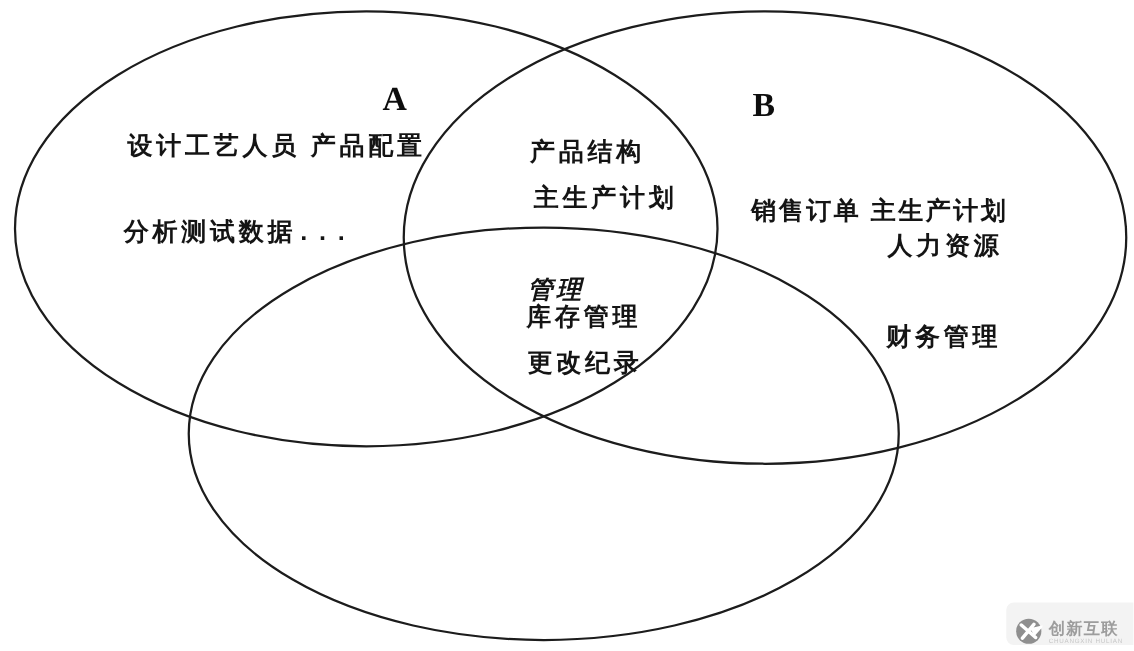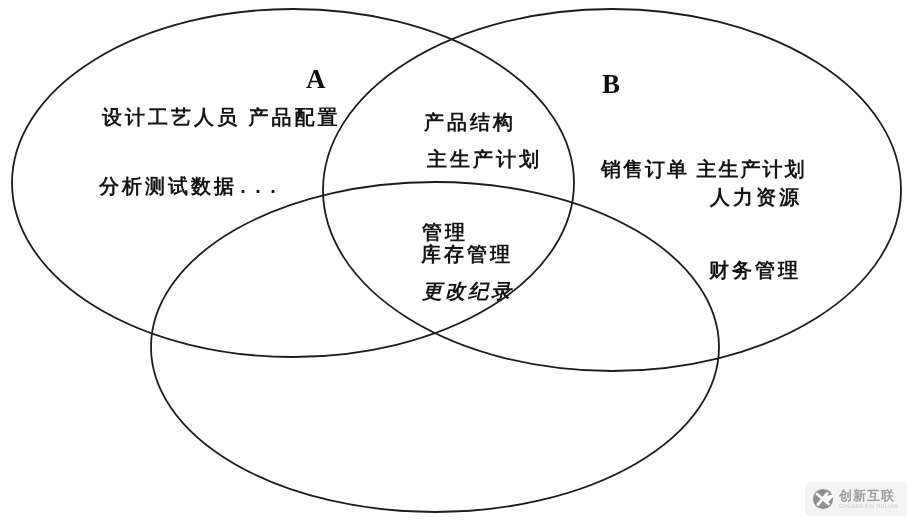--- a/index.html
+++ b/index.html
@@ -46,21 +46,21 @@
   .ls2 { letter-spacing: 2px; }
   .watermark {
     position: absolute;
     right: 0;
     bottom: 5px;
     width: 102px;
     height: 34px;
     background: #f3f3f3;
     border-radius: 6px 0 0 6px;
     display: flex;
-    align-items: center;
+    align-items: flex-end;
     gap: 5px;
     padding-left: 7px;
     box-sizing: border-box;
   }
   .wm-logo {
     width: 22px;
     height: 22px;
     flex: 0 0 auto;
   }
   .wm-textcol {
@@ -96,23 +96,23 @@
   <div class="set-label" style="left:306px; top:66px;">A</div>
 
   <div class="set-label" style="left:602px; top:71px;">B</div>
 
   <div class="txt ls3" style="left:102px; top:107px;">设计工艺人员 产品配置</div>
   <div class="txt ls3" style="left:99px; top:178px;font-family:Liberation Mono, monospace;">分析测试数据...</div>
 
   <div class="txt ls3" style="left:424px; top:112px;">产品结构</div>
   <div class="txt ls3" style="left:427px; top:149px;">主生产计划</div>
 
-  <div class="txt ls3" style="left:422px; top:222px;">管理</div>
+  <div class="txt ls3" style="left:422px; top:222px;font-style:italic;">管理</div>
   <div class="txt ls3" style="left:421px; top:244px;">库存管理</div>
-  <div class="txt ls3" style="left:422px; top:281px;font-style:italic;">更改纪录</div>
+  <div class="txt ls3" style="left:422px; top:281px;">更改纪录</div>
 
   <div class="txt ls2" style="left:601px; top:159px;">销售订单 主生产计划</div>
   <div class="txt ls3" style="left:710px; top:187px;">人力资源</div>
   <div class="txt ls3" style="left:709px; top:260px;text-align:right;">财务管理</div>
 
   <div class="watermark">
     <svg class="wm-logo" viewBox="0 0 24 24">
       <circle cx="12" cy="12" r="11" fill="#8f8f8f"></circle>
       <path d="M5.5 6.5 L18 17.5 M16.5 6 L6.5 18 M15.5 10.5 L21.5 9 L17.5 13.5 Z" stroke="#ffffff" stroke-width="3" fill="#ffffff" stroke-linecap="round"></path>
     </svg>

